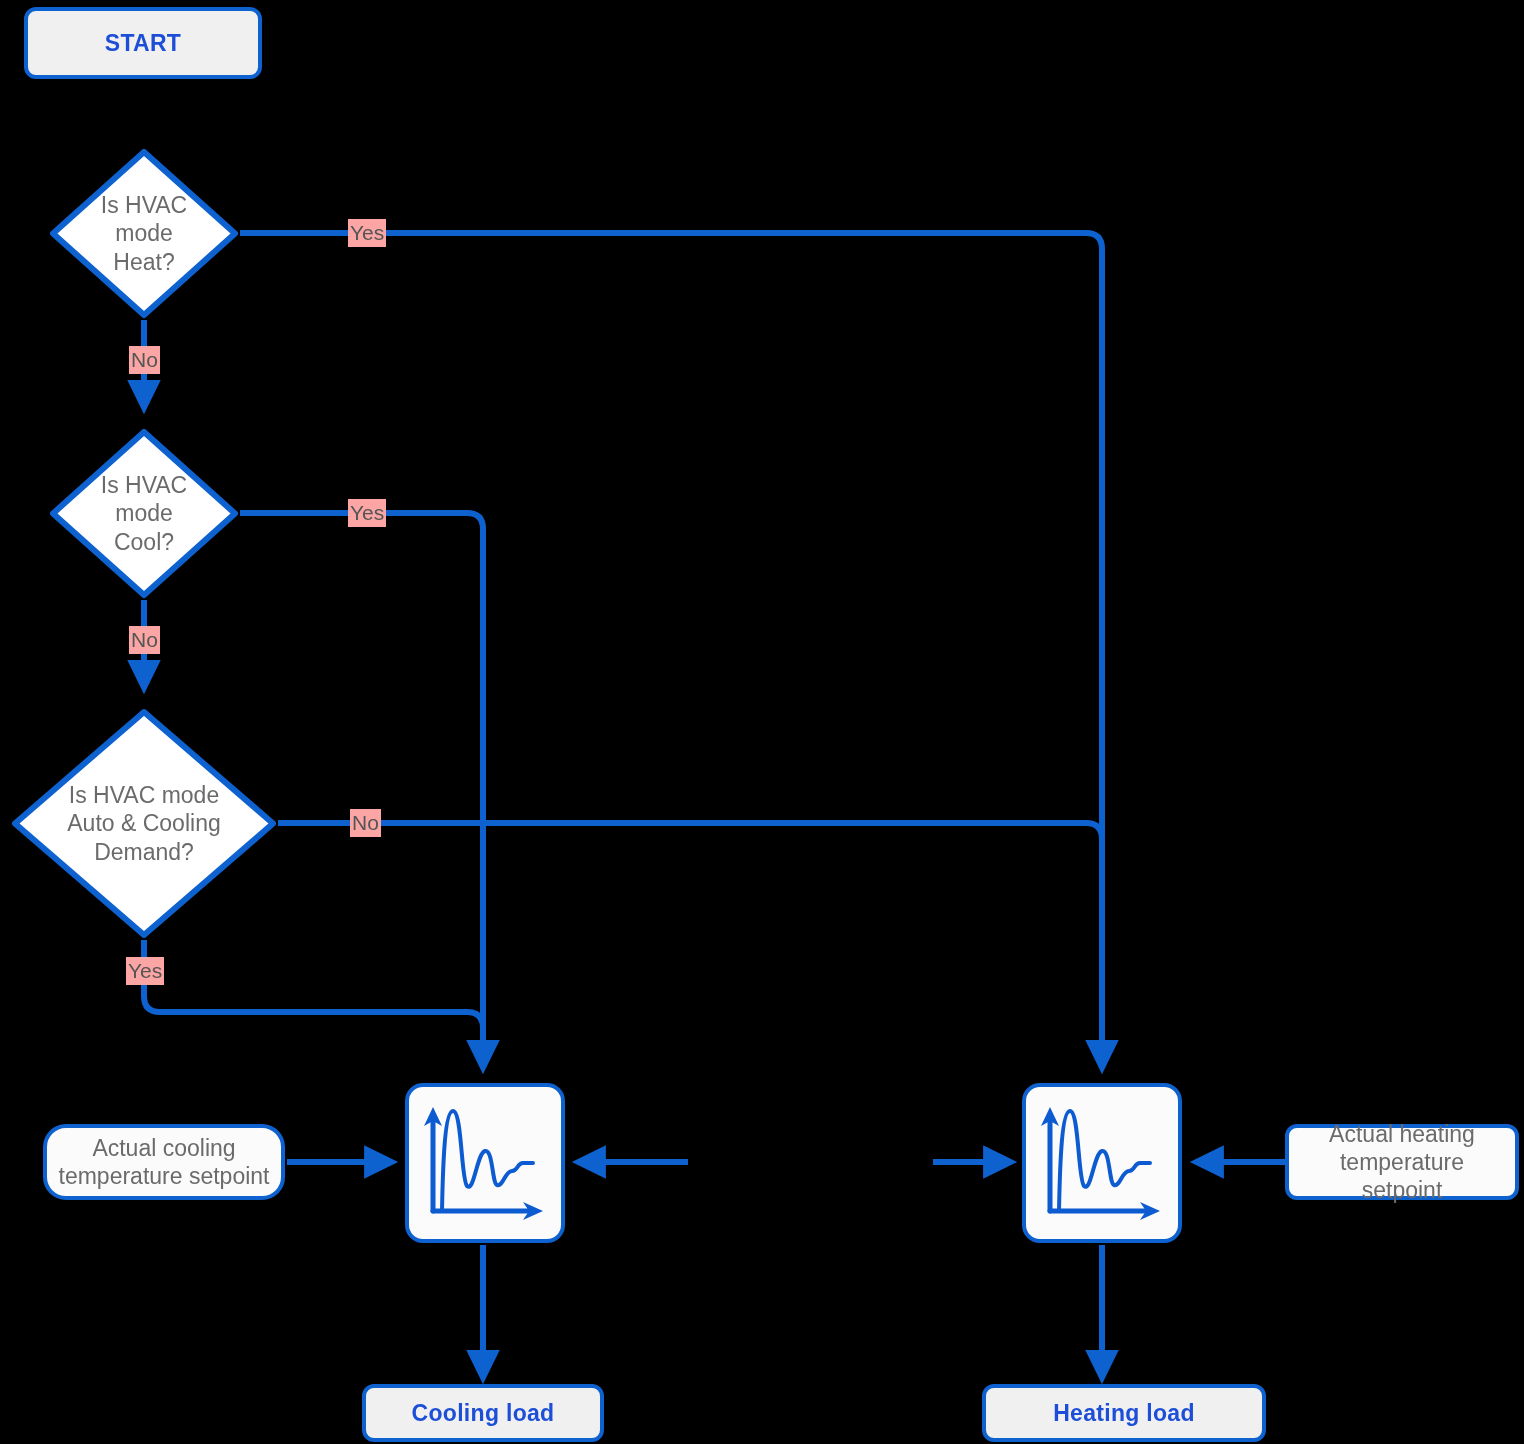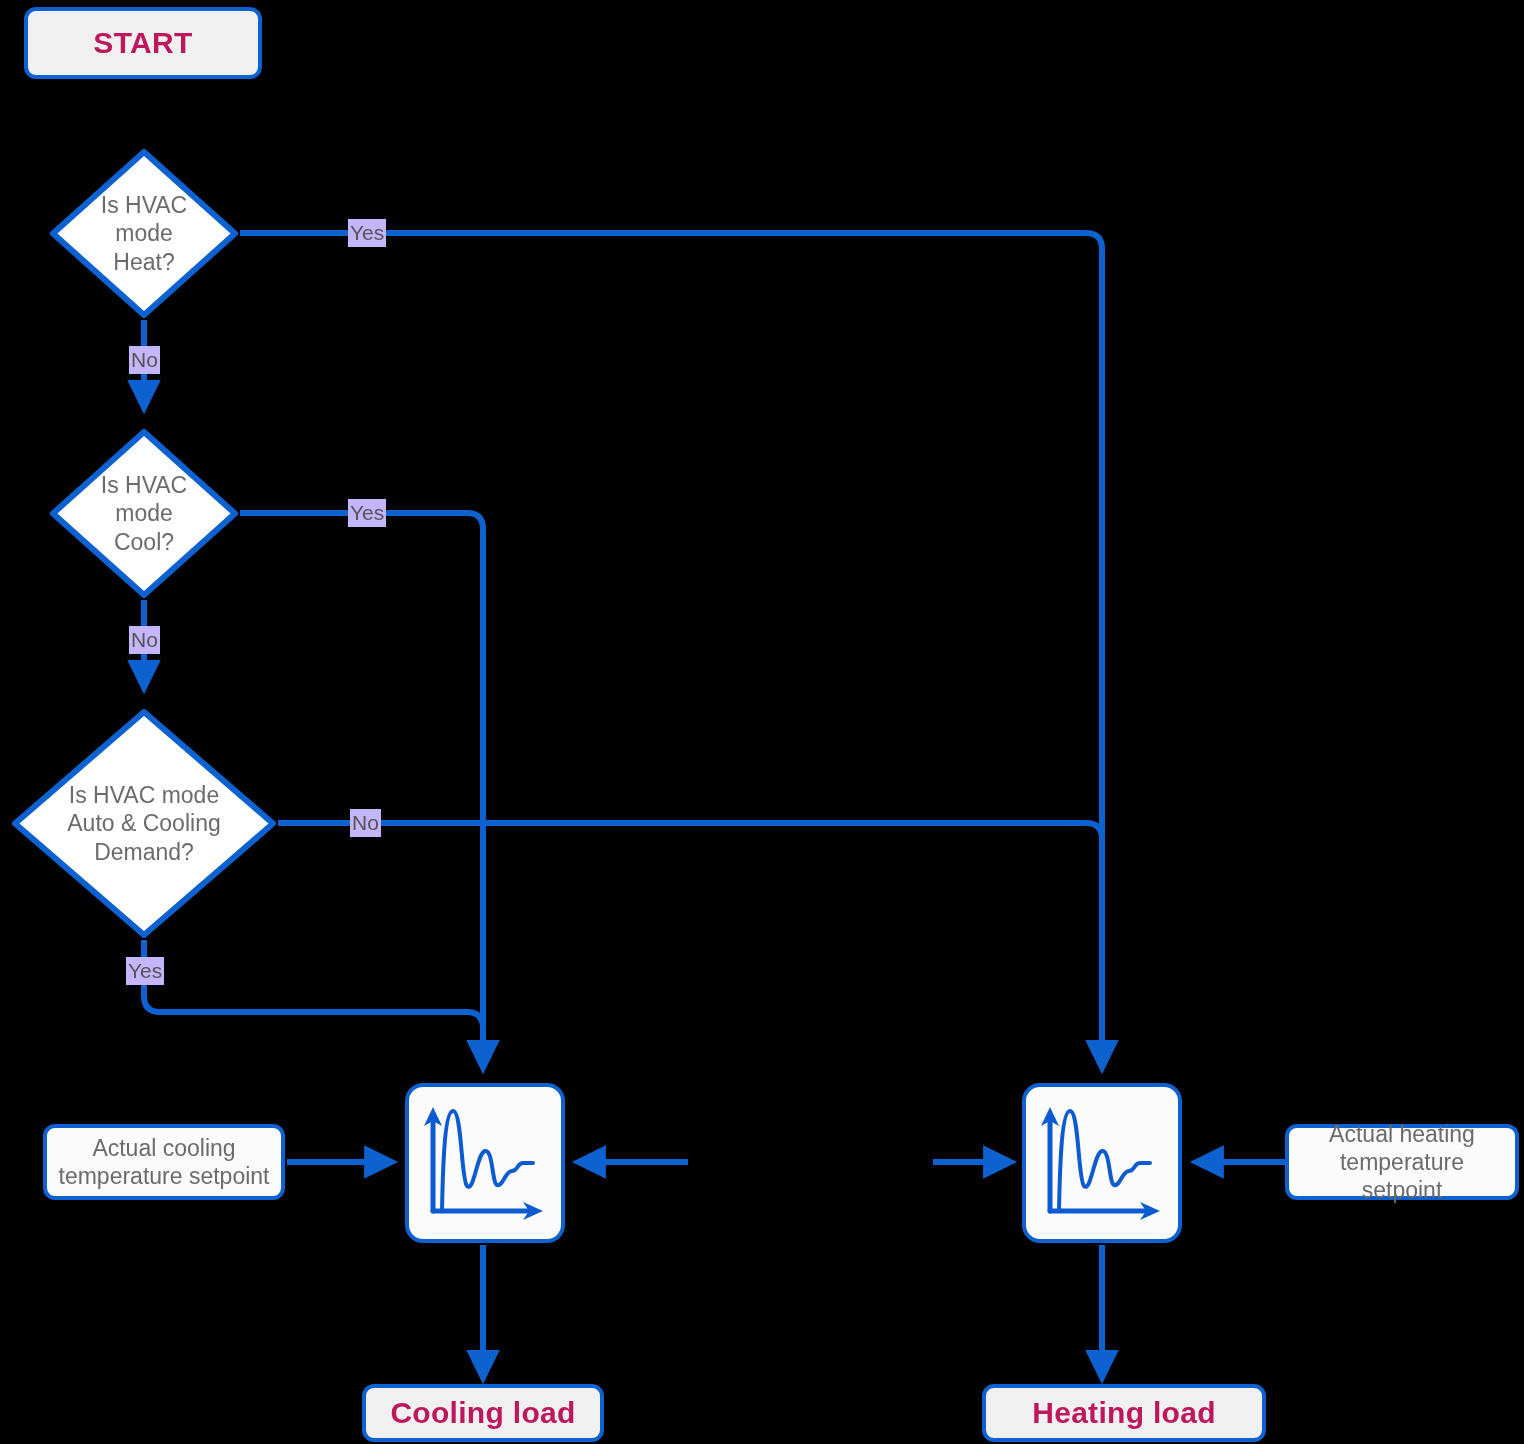--- a/index.html
+++ b/index.html
@@ -29,23 +29,23 @@
     display: flex;
     align-items: center;
     justify-content: center;
     text-align: center;
   }
   
   .terminator {
     background: #f0f0f0;
     border: 4px solid #0d62d0;
     border-radius: 12px;
-    color: #be185d;
+    color: #1d4ed8;
     font-weight: bold;
-    font-size: 30px;
+    font-size: 23px;
     letter-spacing: 0.3px;
   }
   
   .databox {
     background: #fbfbfb;
     border: 4px solid #0d62d0;
     border-radius: 12px;
     color: #6b6b6b;
     font-size: 23px;
     line-height: 1.22;
@@ -71,21 +71,21 @@
     position: relative;
     z-index: 2;
     color: #6b6b6b;
     font-size: 23px;
     line-height: 1.22;
     white-space: pre-line;
   }
   
   .edgelabel {
     position: absolute;
-    background: #c4b5fd;
+    background: #fca5a5;
     color: #555555;
     font-size: 21px;
     line-height: 1.1;
     padding: 2px 2px 3px 2px;
     z-index: 5;
     white-space: nowrap;
   }
 </style>
 </head>
 <body>
@@ -151,21 +151,21 @@
 
   <div class="node decision" style="left:10px; top:707px; width:268px; height:233px;">
     <svg class="dshape" viewBox="0 0 268 233">
       <path d="M 134 5 L 263 116.5 L 134 228 L 5 116.5 Z" fill="#ffffff" stroke="#0d62d0" stroke-width="6" stroke-linejoin="round"></path>
     </svg>
     <span class="dlabel">Is HVAC mode
 Auto &amp; Cooling
 Demand?</span>
   </div>
 
-  <div class="node databox" style="left:43px; top:1124px; width:242px; height:76px; white-space:pre-line;">
+  <div class="node databox" style="left:43px; top:1124px; width:242px; height:76px; white-space:pre-line;border-radius:23px;">
     <span>Actual cooling
 temperature setpoint</span>
   </div>
 
   <div class="node processbox" style="left:405px; top:1083px; width:160px; height:160px;">
     <svg width="140" height="140" viewBox="0 0 140 140">
       <g fill="none" stroke="#0d5bd1" stroke-width="5" stroke-linecap="round" stroke-linejoin="round">
 
         <path d="M 18 118 L 18 22"></path>
         <path d="M 18 14 L 27 33 L 18 28 L 9 33 Z" fill="#0d5bd1" stroke="none"></path>

